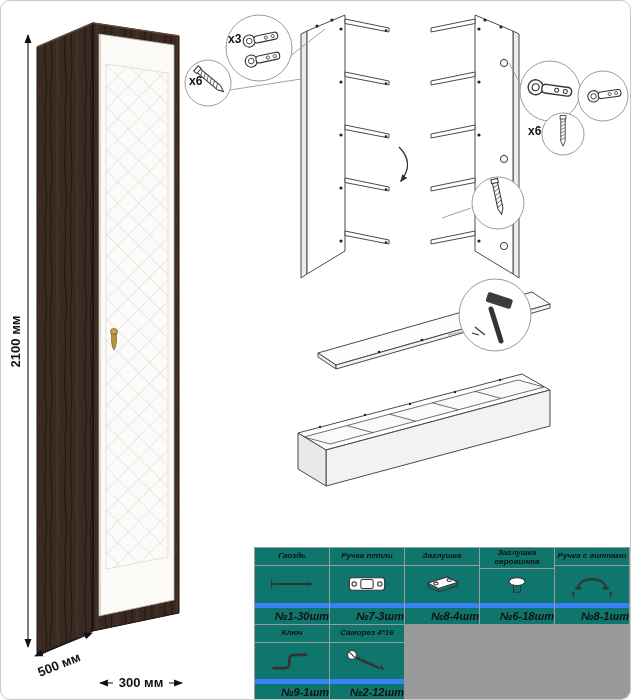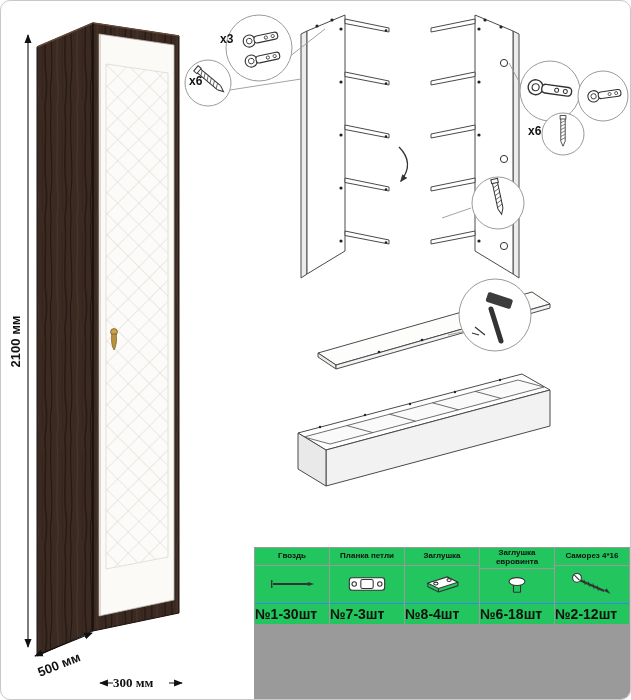--- a/index.html
+++ b/index.html
@@ -5,39 +5,39 @@
   html,body{margin:0;padding:0;background:#fff;}
   .page{
     position:relative;width:631px;height:700px;box-sizing:border-box;
     background:#fff;border:1px solid #c9c9c9;border-radius:10px;overflow:hidden;
     font-family:"Liberation Sans",sans-serif;color:#111;
   }
   .art{position:absolute;left:0;top:0;}
   .lbl{position:absolute;font-weight:bold;font-size:13px;white-space:nowrap;}
   .lbl-height{left:-31px;top:333px;width:90px;text-align:center;transform:rotate(-90deg);}
   .lbl-depth{left:23px;top:656px;width:70px;text-align:center;transform:rotate(-22deg);}
-  .lbl-width{left:112px;top:674px;width:56px;background:#fff;font-family:Liberation Serif, serif;}
+  .lbl-width{left:112px;top:674px;width:56px;text-align:center;background:#fff;}
   .callout-lbl{position:absolute;font-weight:bold;font-size:12px;}
-  .cl-x3{left:219px;top:31px;}
+  .cl-x3{left:227px;top:31px;}
   .cl-x6l{left:188px;top:73px;}
   .cl-x6r{left:527px;top:123px;}
   .parts-table{
     position:absolute;left:253px;top:546px;width:374px;height:152px;
     display:grid;grid-template-columns:repeat(5,1fr);grid-template-rows:1fr 1fr;
     gap:1px;background:#9a9a9a;border:1px solid #9a9a9a;
   }
-  .cell{background:#22c55e;display:flex;flex-direction:column;min-width:0;}
+  .cell{background:#0f766e;display:flex;flex-direction:column;min-width:0;font-style:italic;}
   .cell .name{
     min-height:15px;font-size:8px;font-weight:bold;text-align:center;
     border-bottom:1px solid #9a9a9a;display:flex;align-items:center;justify-content:center;
     padding:1px 2px;line-height:1.1;
   }
   .cell .icon{flex:1;display:flex;align-items:center;justify-content:center;overflow:hidden;}
   .cell .qty{
-    font-size:14px;font-weight:bold;text-align:left;border-top:1px solid #3b82f6;padding:2px 0;
+    font-size:11px;font-weight:bold;text-align:right;border-top:5px solid #3b82f6;padding:2px 0;
   }
 </style>
 </head>
 <body>
 
 <div class="page">
 
   <svg class="art" width="631" height="700" viewBox="0 0 631 700">
     <defs>
       <pattern id="wood" width="20" height="110" patternUnits="userSpaceOnUse">
@@ -243,21 +243,21 @@
             </g>
           </svg>
       </div>
       <div class="qty">№1-30шт</div>
     </div>
 
 
 
 
     <div class="cell">
-      <div class="name">Планка петли</div>
+      <div class="name">Ручка петли</div>
       <div class="icon">
         <svg width="58" height="30" viewBox="0 0 60 34">
             <g stroke="#333" fill="#fff" stroke-width="1.2">
               <rect x="10" y="10" width="40" height="14" rx="3"></rect>
               <rect x="23" y="12" width="14" height="10" rx="2"></rect>
               <circle cx="15.5" cy="17" r="2.5"></circle>
               <circle cx="44.5" cy="17" r="2.5"></circle>
             </g>
           </svg>
       </div>
@@ -285,21 +285,44 @@
         <svg width="58" height="30" viewBox="0 0 60 34">
             <g stroke="#333" fill="#fff" stroke-width="1.2">
               <ellipse cx="30" cy="12" rx="9" ry="4.5"></ellipse>
               <path d="M26,15.8 L26,24 M34,15.8 L34,24 M26,24 L34,24" fill="none"></path>
             </g>
           </svg>
       </div>
       <div class="qty">№6-18шт</div>
     </div>
 
-
+    <div class="cell">
+      <div class="name">Ручка с винтами</div>
+      <div class="icon">
+        <svg width="58" height="30" viewBox="0 0 60 34">
+            <g stroke="#333" fill="none">
+              <path d="M14,22 C16,8 44,8 46,22" stroke-width="2.4"></path>
+              <path d="M11,22 h7 M42,22 h7" stroke-width="2.6"></path>
+              <path d="M9,27 v5 M51,27 v5" stroke-width="1.6"></path>
+              <path d="M7,27 h4 M49,27 h4" stroke-width="1.2"></path>
+            </g>
+          </svg>
+      </div>
+      <div class="qty">№8-1шт</div>
+    </div>
+
+    <div class="cell">
+      <div class="name">Ключ</div>
+      <div class="icon">
+        <svg width="58" height="30" viewBox="0 0 60 34">
+            <path d="M9,25 h13 a5,5 0 0 0 5,-5 v-5 a5,5 0 0 1 5,-5 h14" stroke="#333" fill="none" stroke-width="3" stroke-linecap="round"></path>
+          </svg>
+      </div>
+      <div class="qty">№9-1шт</div>
+    </div>
 
     <div class="cell">
       <div class="name">Саморез 4*16</div>
       <div class="icon">
         <svg width="58" height="30" viewBox="0 0 60 34">
             <g stroke="#333" fill="#fff" stroke-width="1.2">
               <circle cx="13" cy="10" r="5"></circle>
               <path d="M10,7 l6,6" fill="none"></path>
               <path d="M17,13 L44,25" stroke-width="2.4" fill="none"></path>
               <path d="M21,12 l1.2,6 M26,14.2 l1.2,6 M31,16.4 l1.2,6 M36,18.8 l1.2,6" stroke-width="0.9" fill="none"></path>

